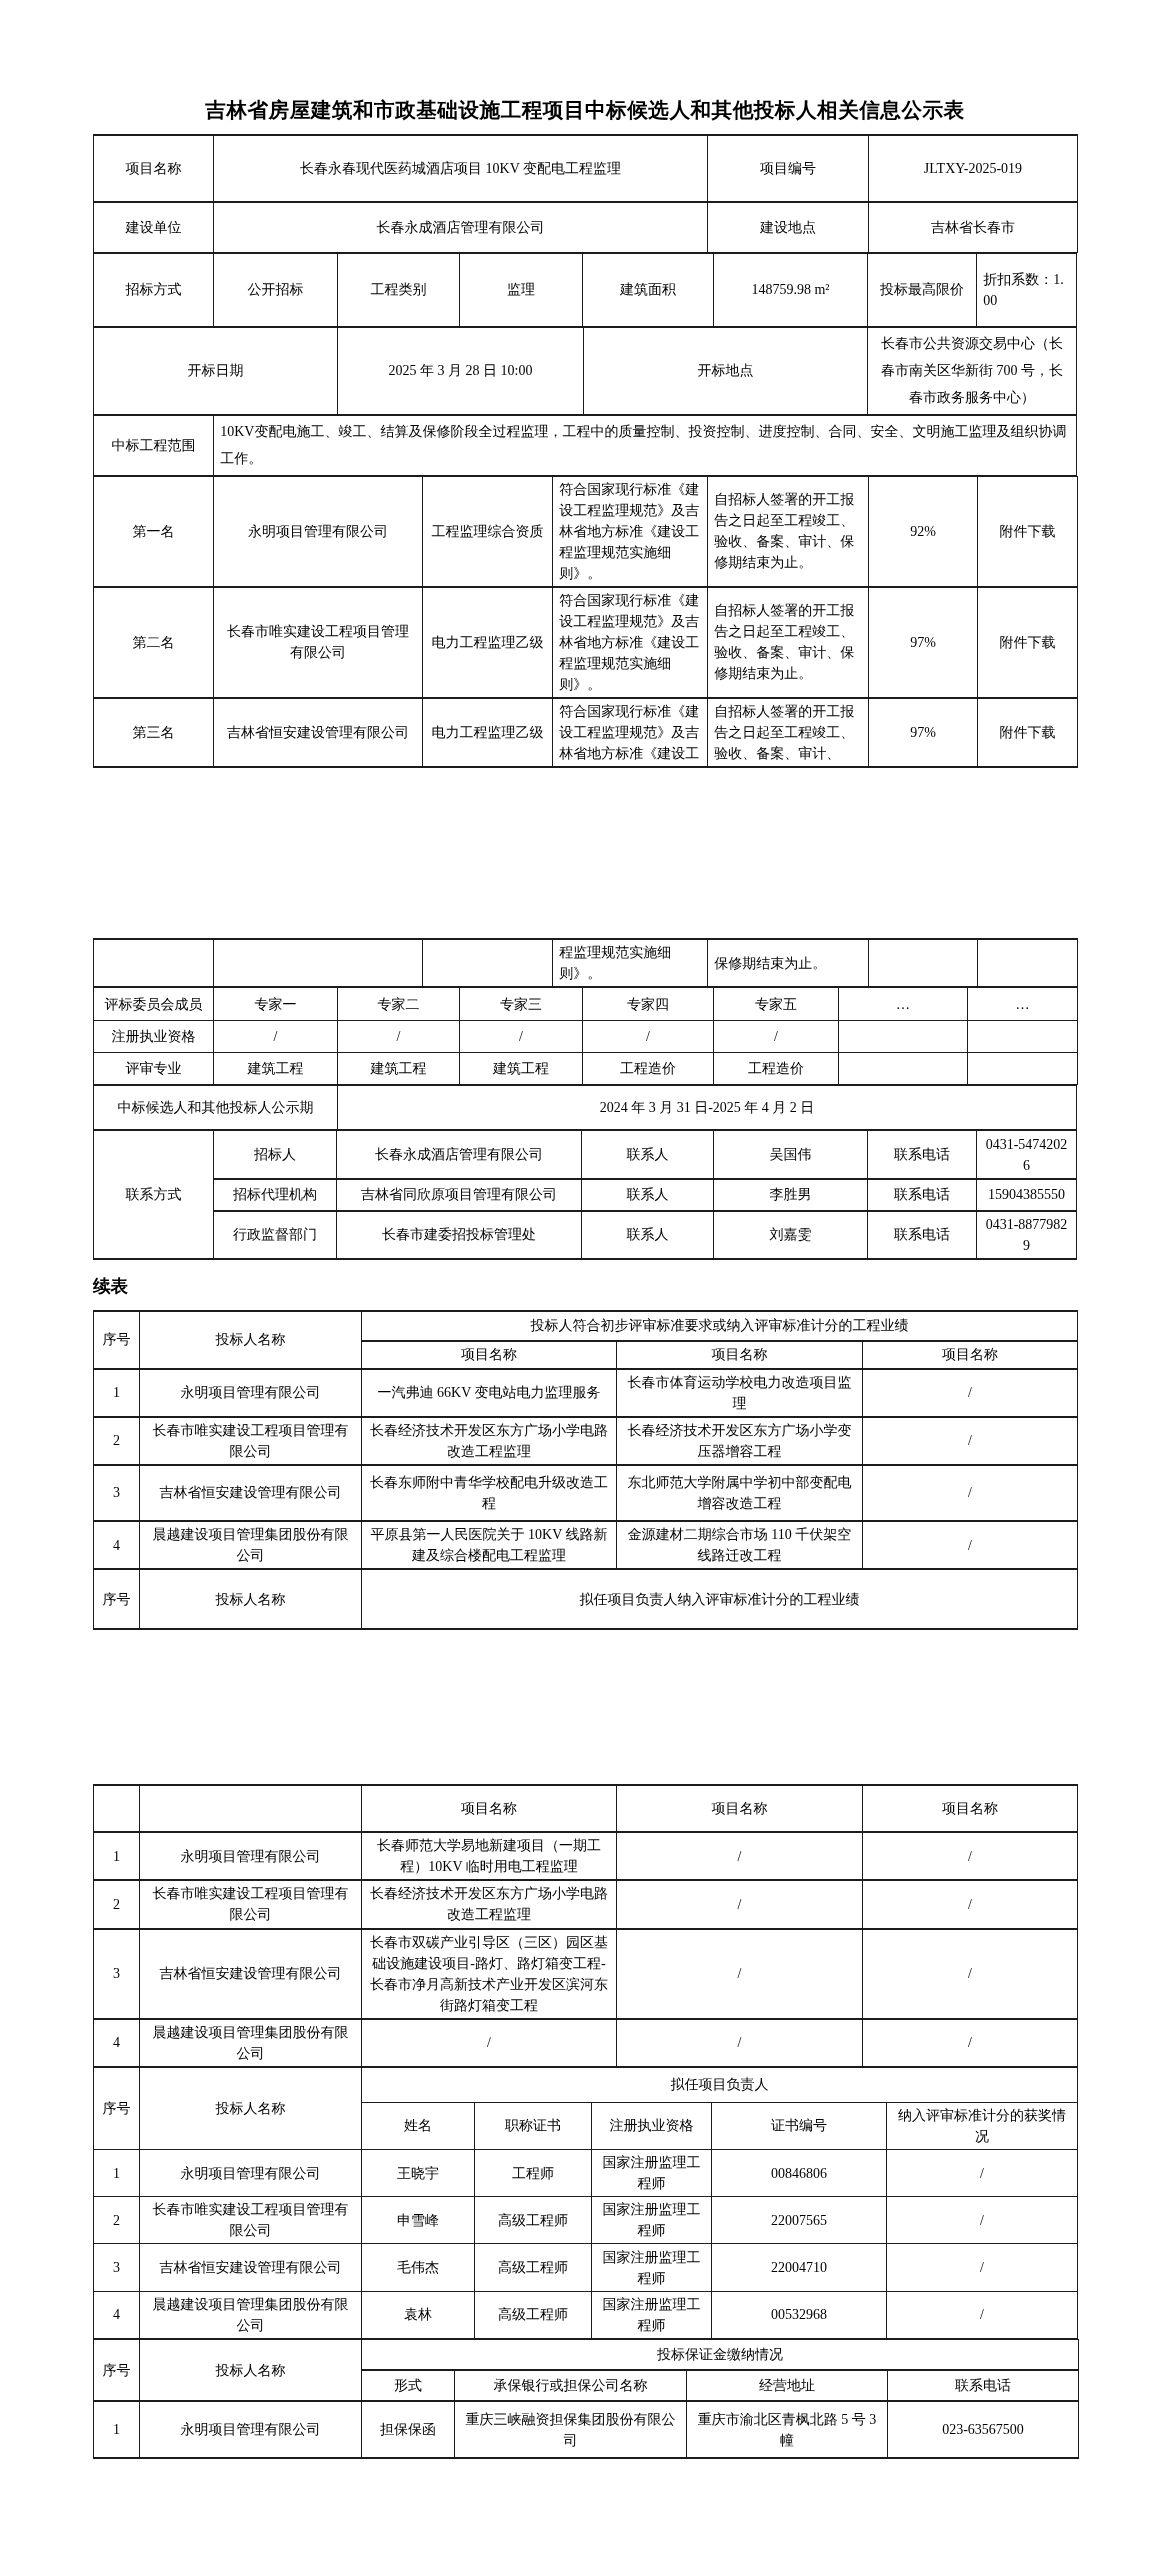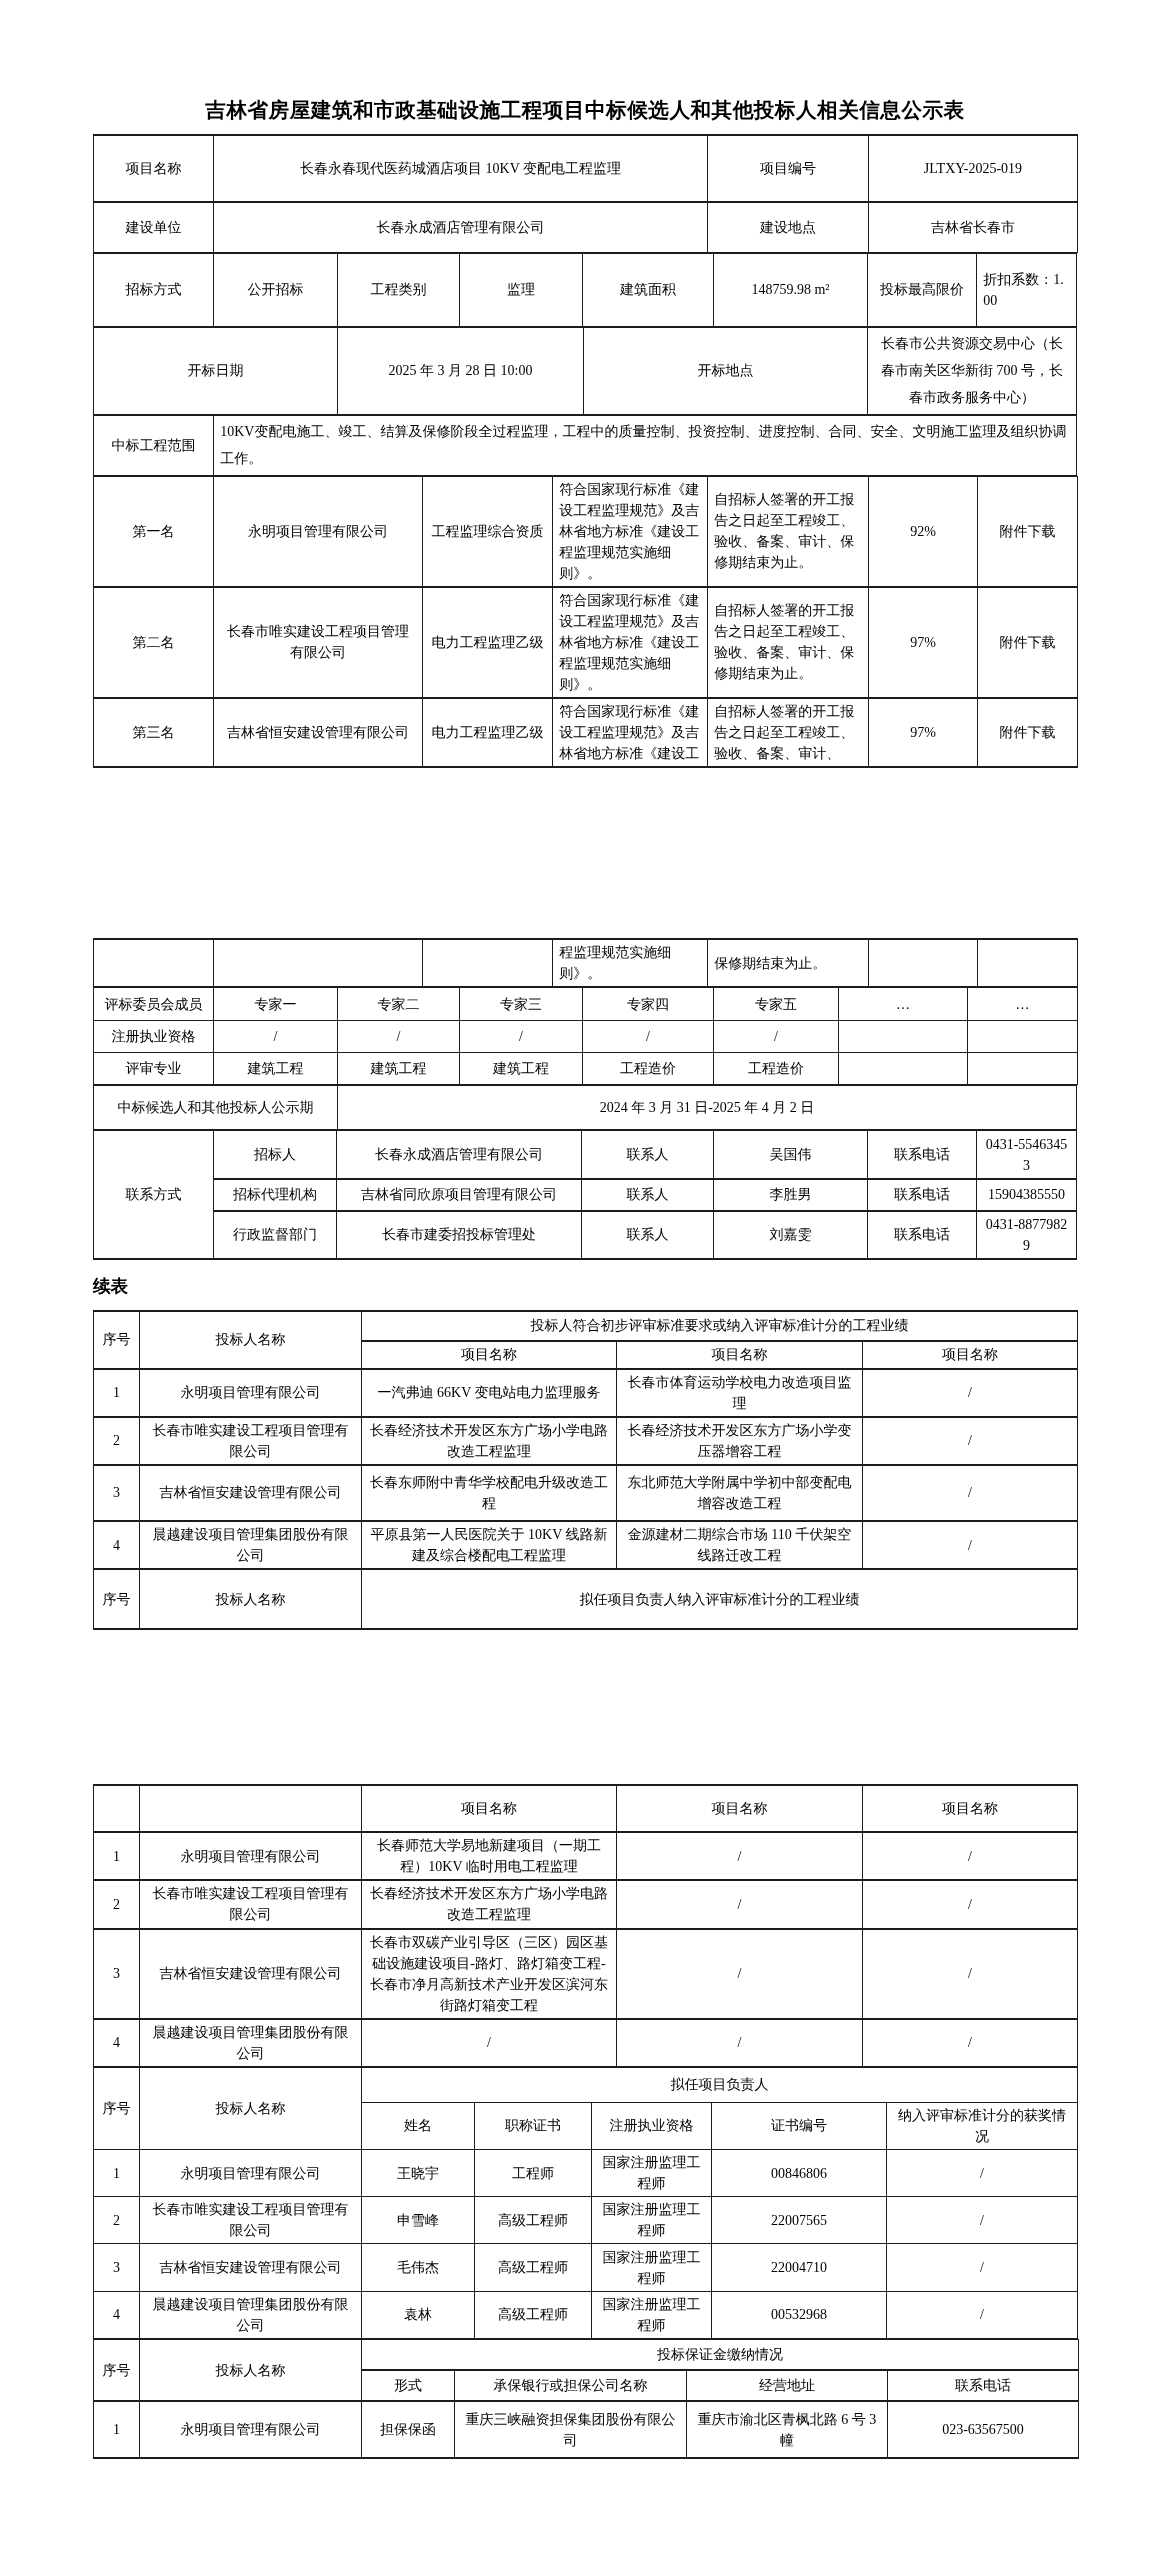--- a/index.html
+++ b/index.html
@@ -233,21 +233,21 @@
           <col style="width:100px">
         </colgroup>
       <tbody>
           <tr style="height:45px">
         <td rowspan="3">联系方式</td>
         <td>招标人</td>
         <td>长春永成酒店管理有限公司</td>
         <td>联系人</td>
         <td>吴国伟</td>
         <td>联系电话</td>
-        <td>0431-55463453</td>
+        <td>0431-54742026</td>
       </tr>
       <tr style="height:32px">
         <td>招标代理机构</td>
         <td>吉林省同欣原项目管理有限公司</td>
         <td>联系人</td>
         <td>李胜男</td>
         <td>联系电话</td>
         <td>15904385550</td>
       </tr>
       <tr style="height:39px">
@@ -448,21 +448,21 @@
         <td>形式</td>
         <td>承保银行或担保公司名称</td>
         <td>经营地址</td>
         <td>联系电话</td>
       </tr>
       <tr style="height:57px">
         <td>1</td>
         <td>永明项目管理有限公司</td>
         <td>担保保函</td>
         <td>重庆三峡融资担保集团股份有限公司</td>
-        <td>重庆市渝北区青枫北路 6 号 3 幢</td>
+        <td>重庆市渝北区青枫北路 5 号 3 幢</td>
         <td>023-63567500</td>
       </tr>
     </tbody>
       </table>
   </div>
 
 </div>
 
 
 </body></html>

